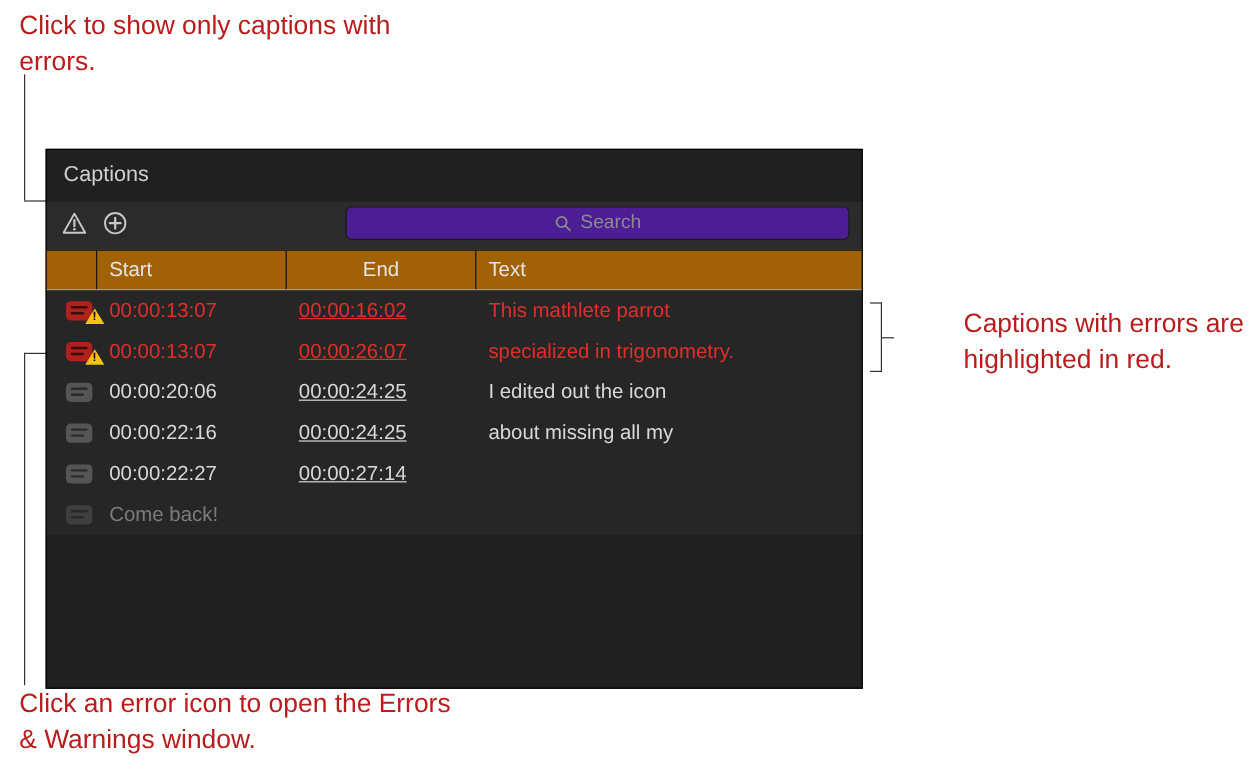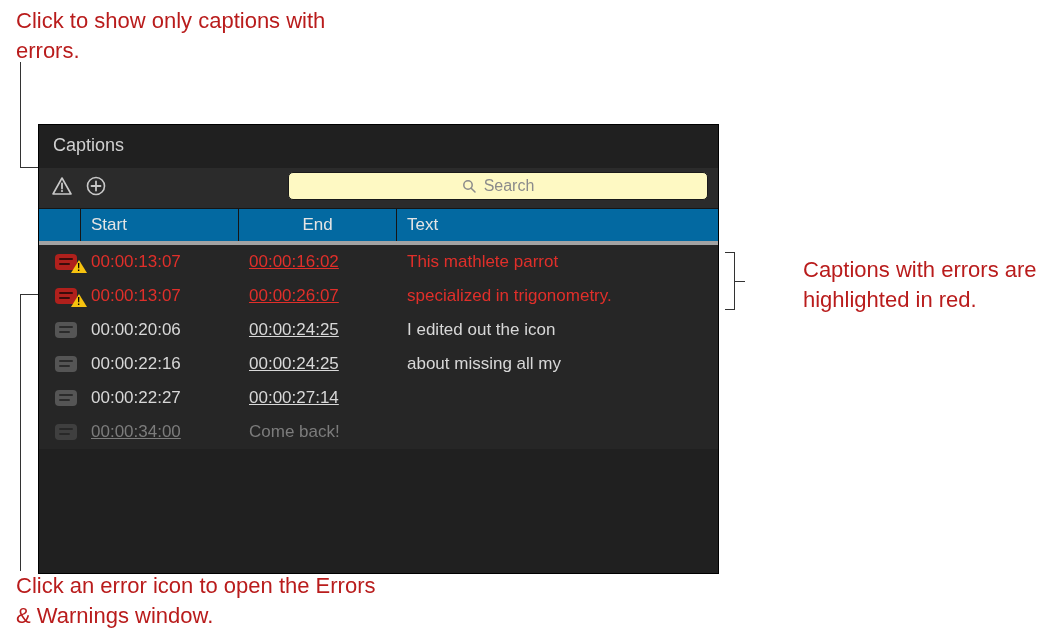--- a/index.html
+++ b/index.html
@@ -51,37 +51,37 @@
       display: flex;
       align-items: center;
       justify-content: center;
       color: #c8c8c8;
       cursor: pointer;
     }
     .searchbox {
       margin-left: auto;
       flex: 0 0 420px;
       height: 28px;
-      background: #fef9c3;
+      background: #4c1d95;
       border-radius: 5px;
       display: flex;
       align-items: center;
       justify-content: center;
       color: #8b8b8b;
       font-size: 16px;
       gap: 8px;
       border: 1px solid #1a1a1a;
     }
     .head-row {
       display: flex;
-      background: #0369a1;
+      background: #a16207;
       color: #e4e4e4;
       font-size: 17px;
       border-top: 1px solid #151515;
-      border-bottom: 4px solid #a3a3a3;
+      border-bottom: 1px solid #a3a3a3;
     }
     .head-row > div {
       padding: 6px 10px;
       border-right: 1px solid #151515;
     }
     .head-row .col-icon { flex: 0 0 42px; border-right: 1px solid #151515; padding: 6px 0; }
     .head-row .col-start { flex: 0 0 158px; }
     .head-row .col-end { flex: 0 0 158px; text-align: center; }
     .head-row .col-text { flex: 1; border-right: none; }
 
@@ -260,17 +260,16 @@
         <div class="col-icon">
           <span class="caption-chip"></span>
         </div>
         <div class="col-start">00:00:22:27</div>
         <div class="col-end">00:00:27:14</div>
       </div>
       <div class="row dim">
         <div class="col-icon">
           <span class="caption-chip"></span>
         </div>
-        <div class="col-end">00:00:34:00</div>
         <div class="col-text">Come back!</div>
       </div>
     </div>
 </div>
 
 </body></html>

